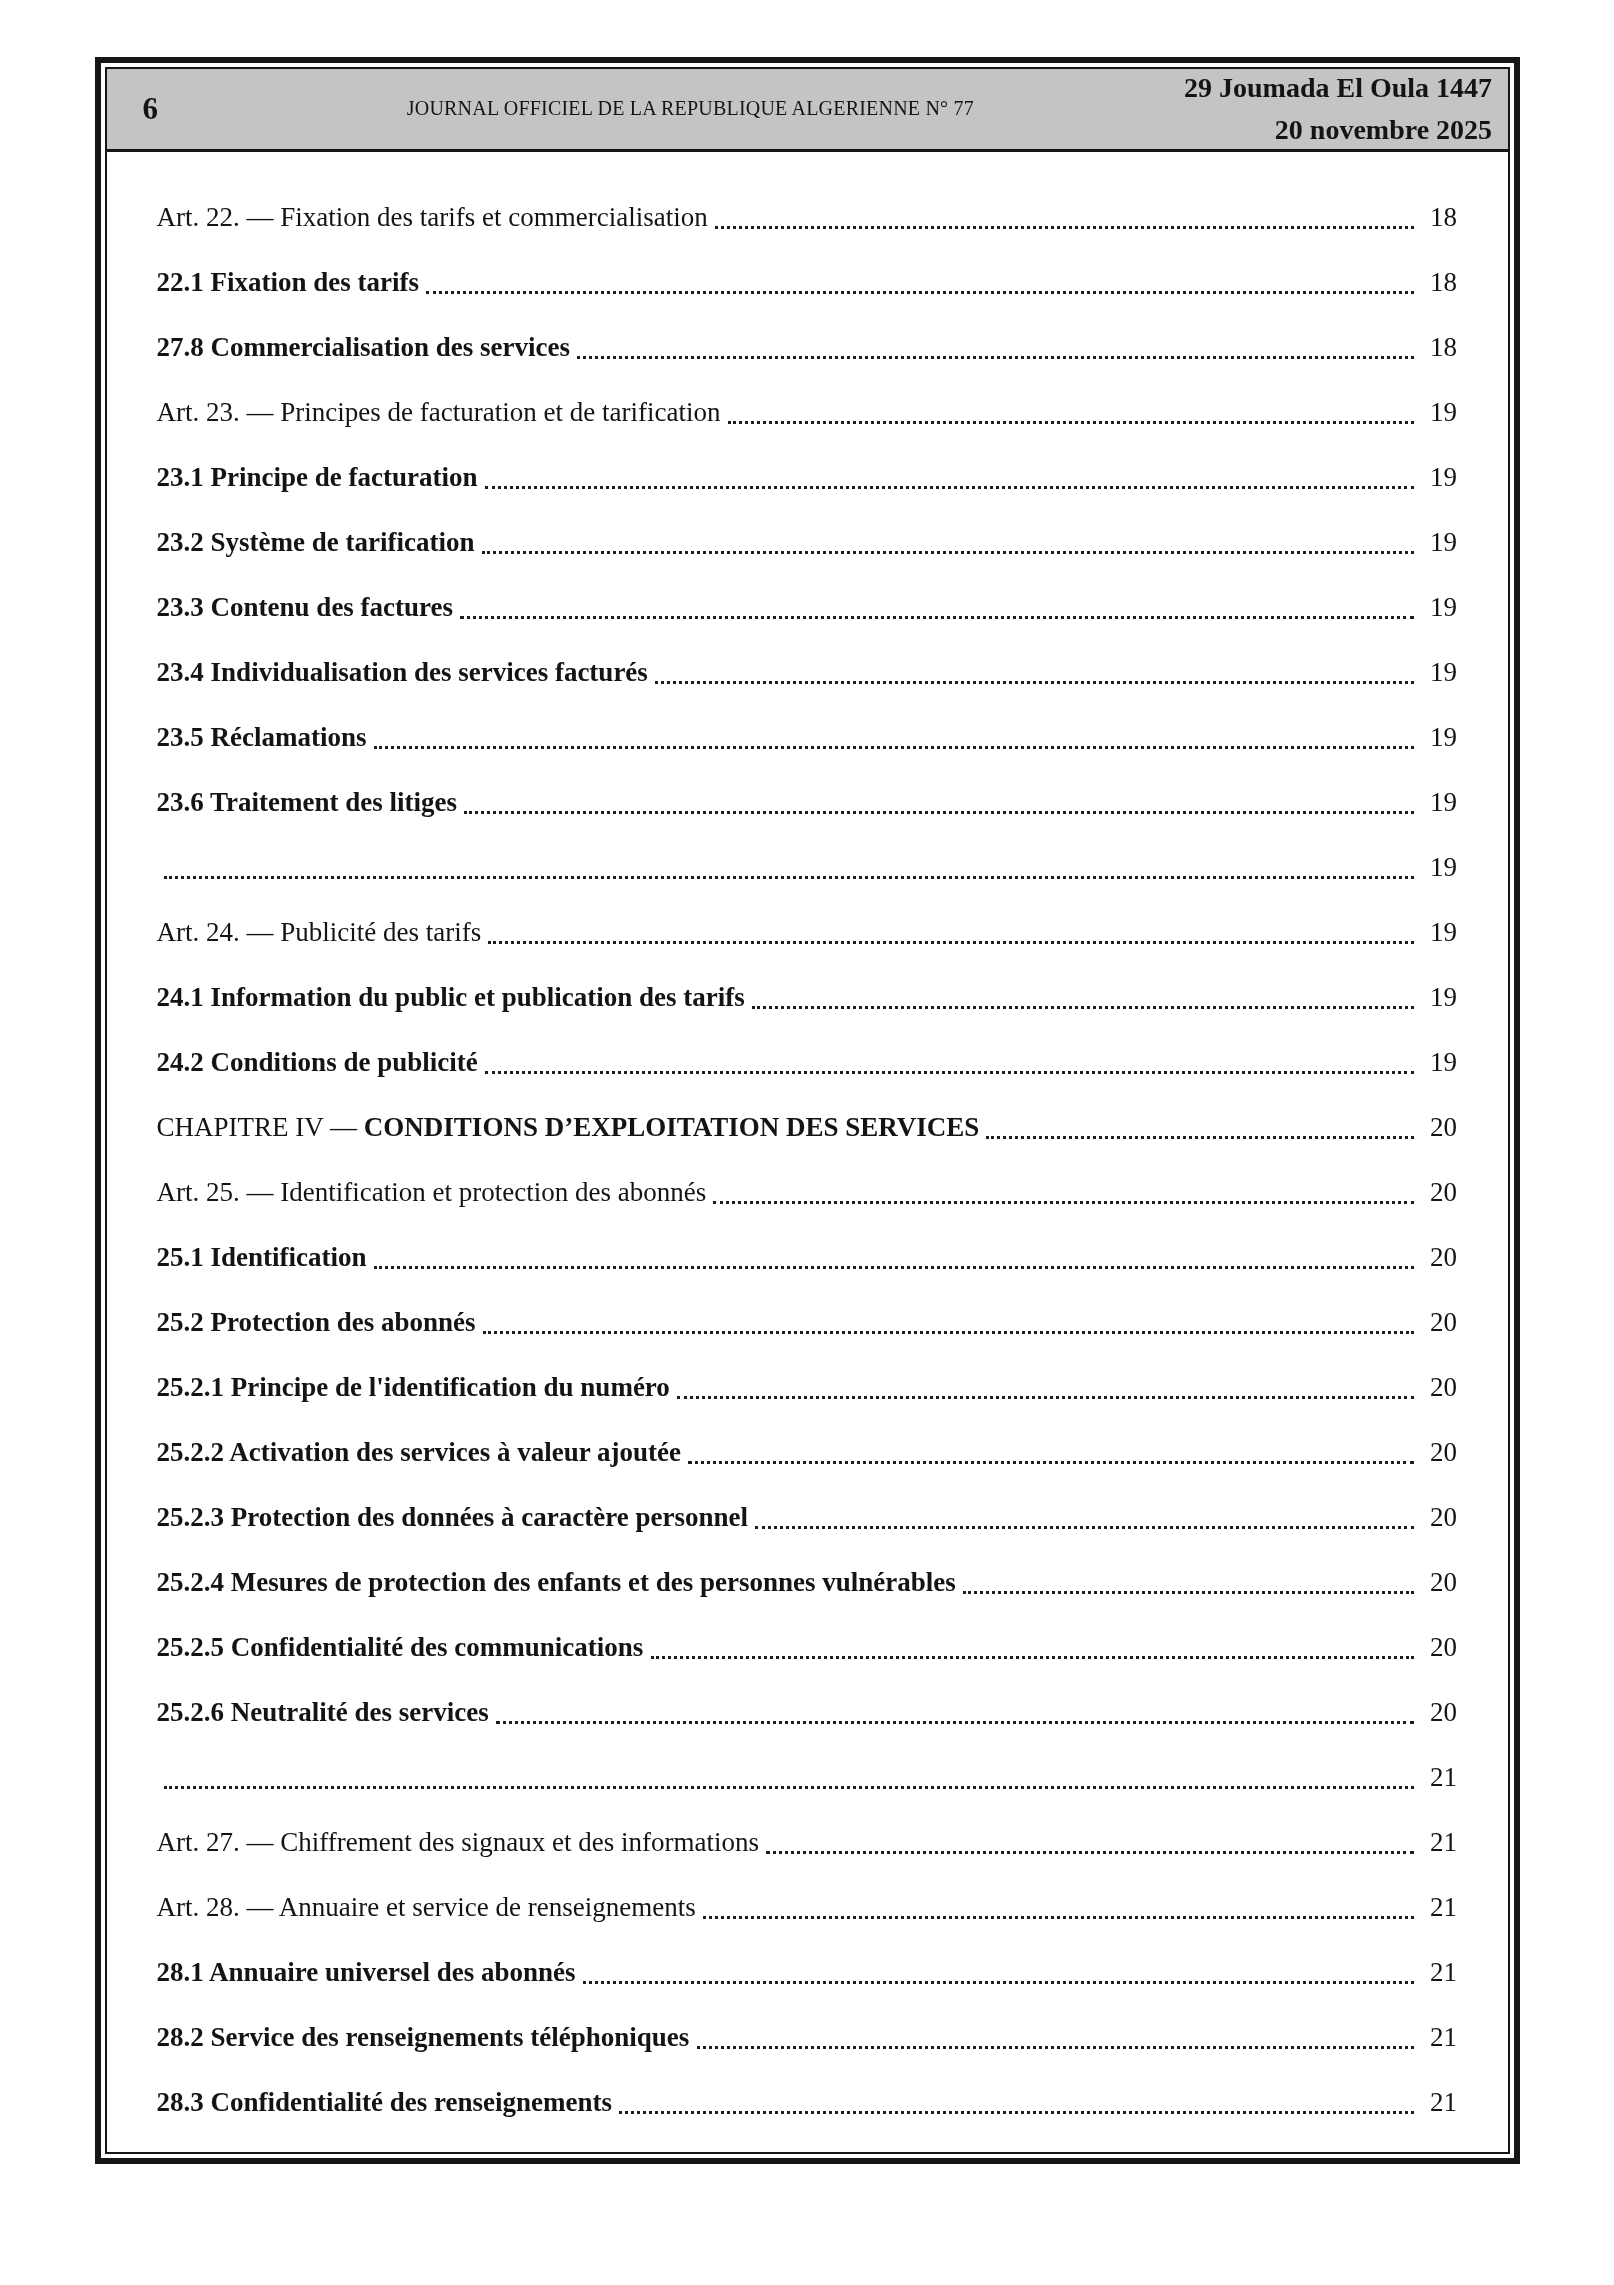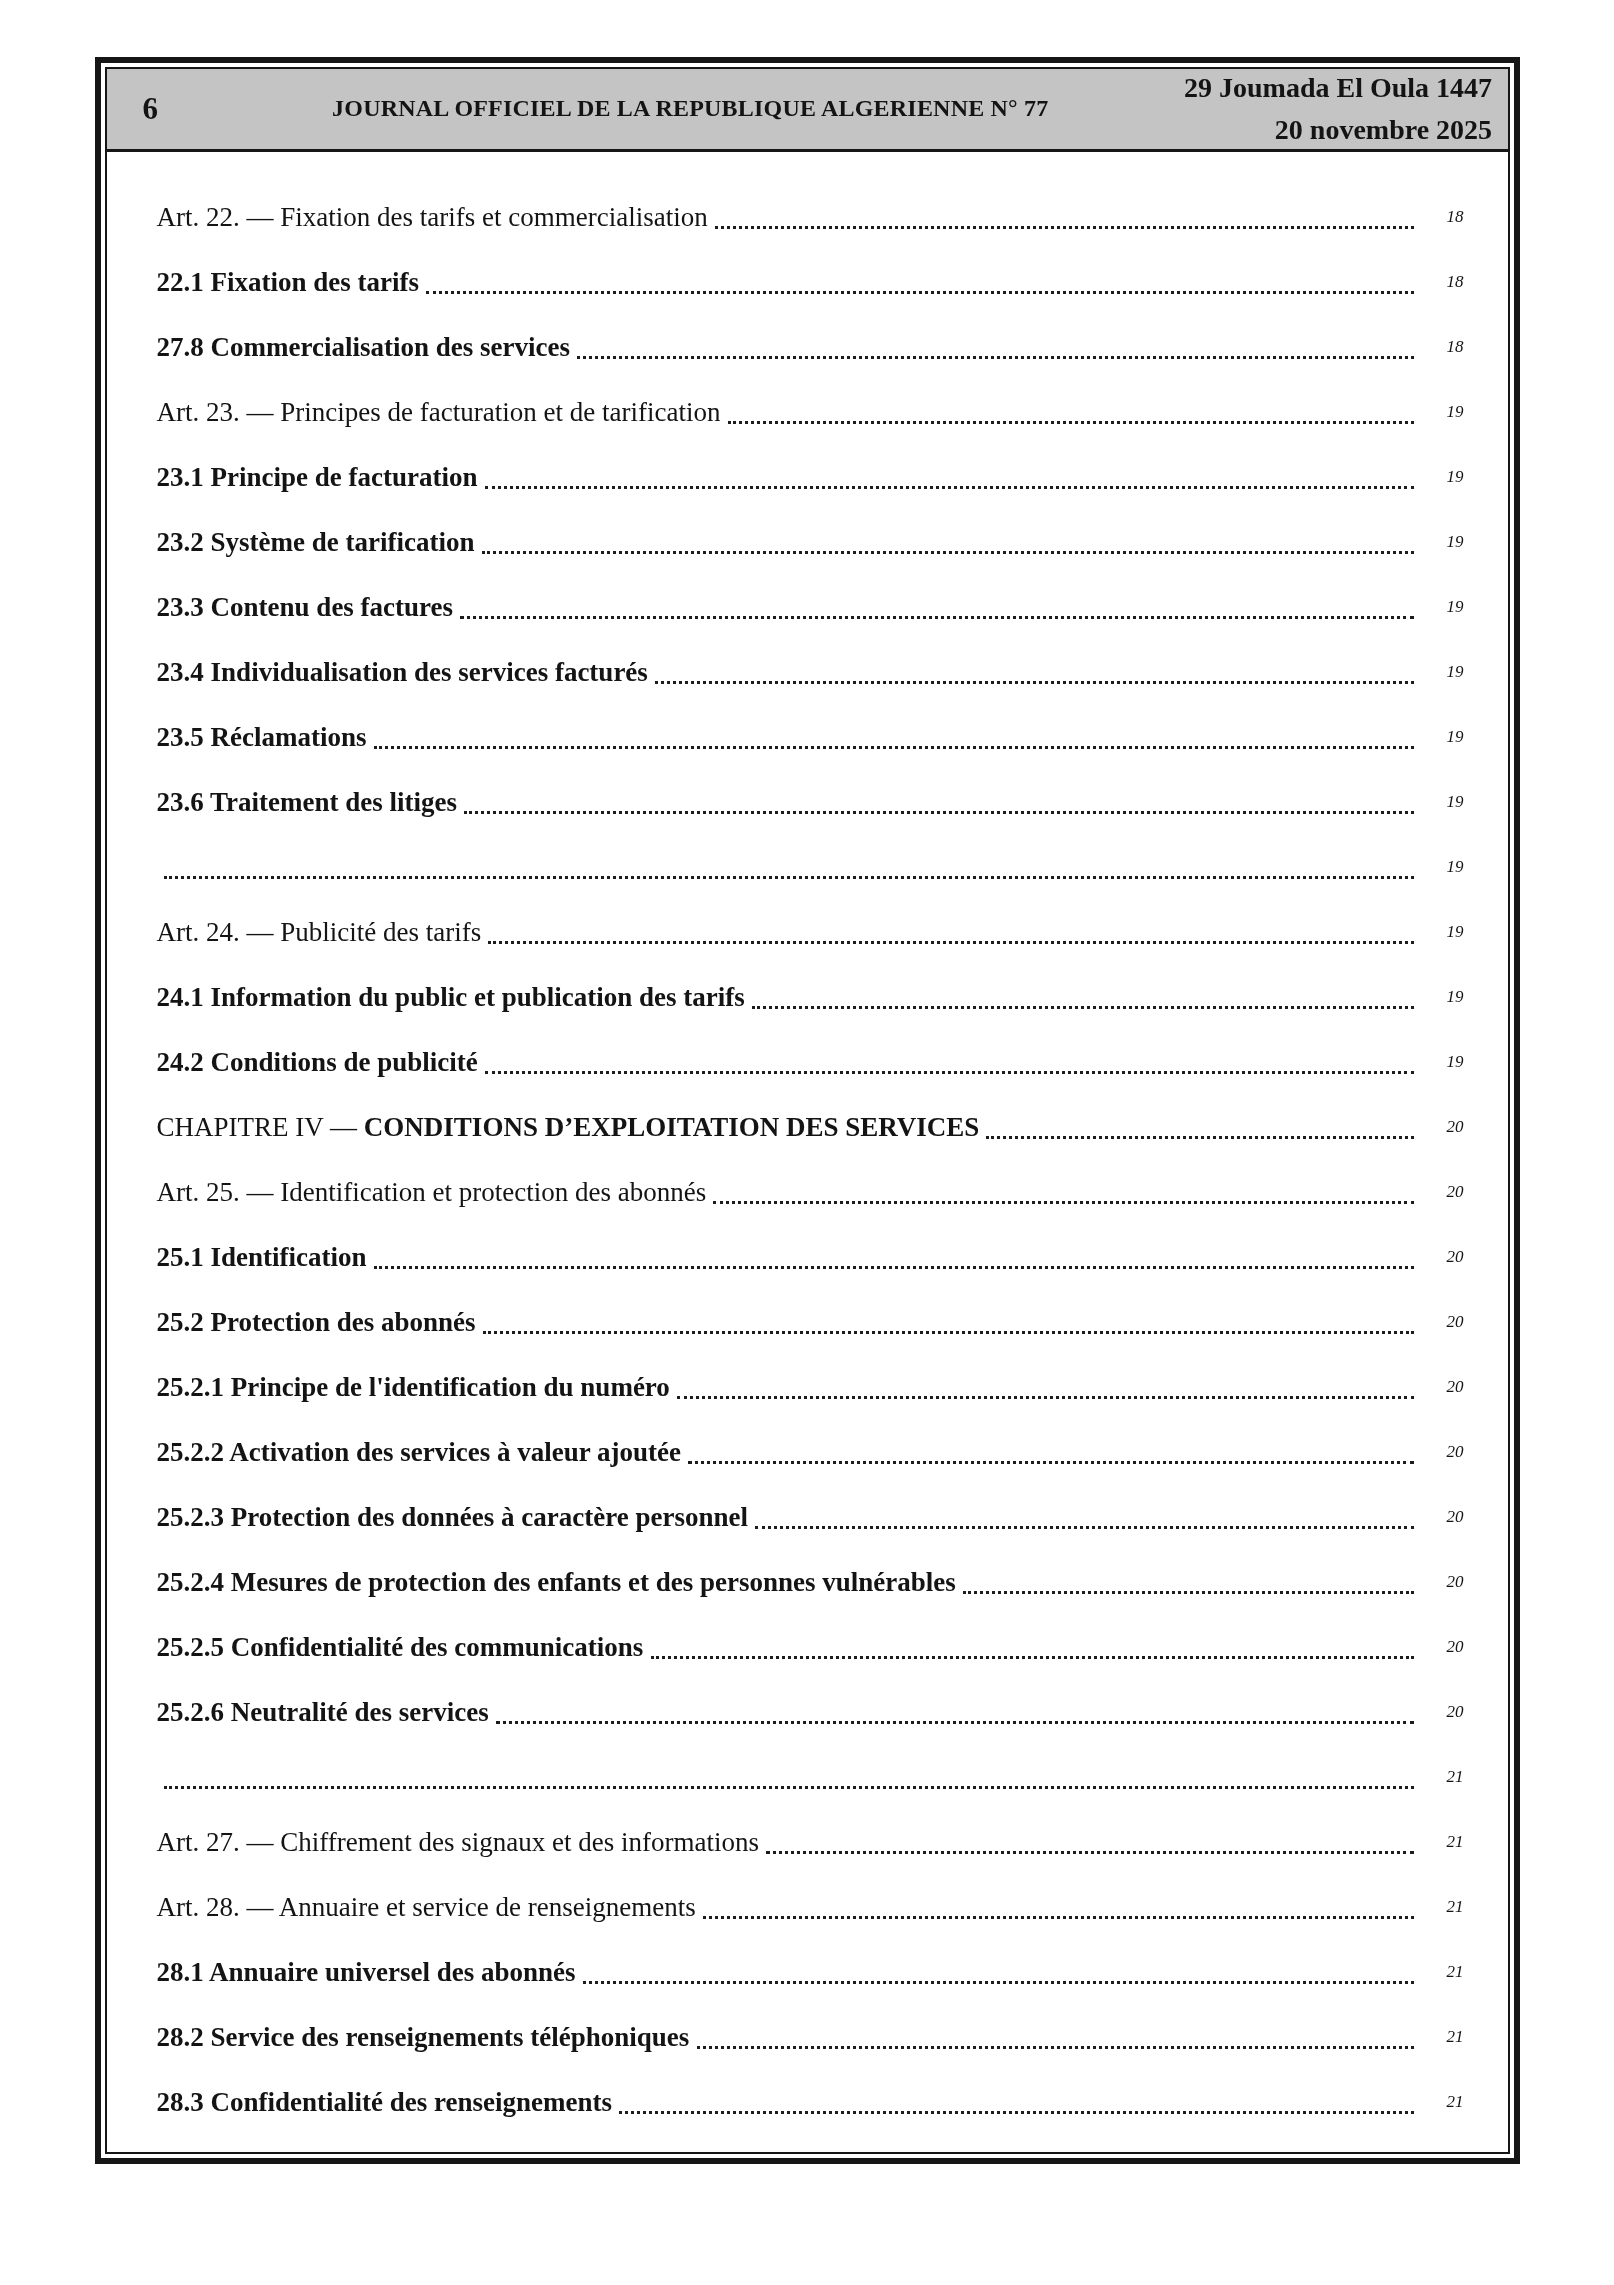--- a/index.html
+++ b/index.html
@@ -34,22 +34,22 @@
   }
   .hdr-pageno {
     font-weight:bold;
     font-size:31px;
     width:81px;
     flex:0 0 auto;
   }
   .hdr-title {
     flex:1 1 auto;
     text-align:center;
-    font-weight:bold;
-    font-size:24px;
+    font-weight:normal;
+    font-size:20px;
     letter-spacing:0.2px;
     padding-right:27px;
     white-space:nowrap;
   }
   .hdr-dates {
     flex:0 0 auto;
     text-align:right;
     font-weight:bold;
     font-size:28px;
     line-height:42px;
@@ -74,23 +74,22 @@
     height:0;
     border-bottom:3.1px dotted #1c1c1c;
     margin:0 9px 0 7.2px;
     position:relative;
     top:10px;
     min-width:27px;
   }
   .toc-page {
     flex:0 0 auto;
     min-width:40px;
-    text-align:right;
-    font-size:17px;
-    font-style:italic;
+    text-align:center;
+    font-size:27px;
   }
 </style>
 </head>
 <body>
 
 <div class="page-frame">
   <div class="frame-inner">
 
     <div class="header-band">
       <div class="hdr-pageno">6</div>

